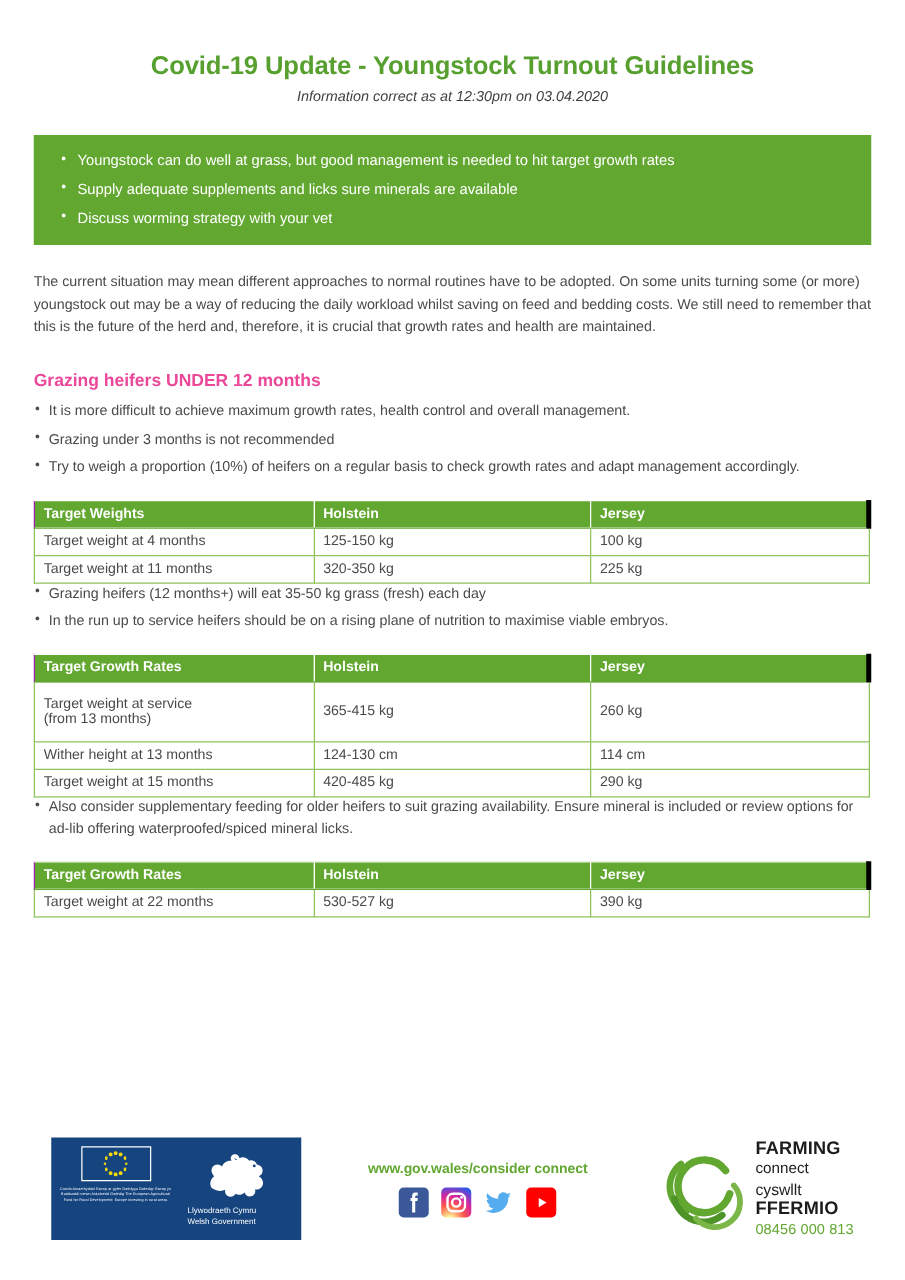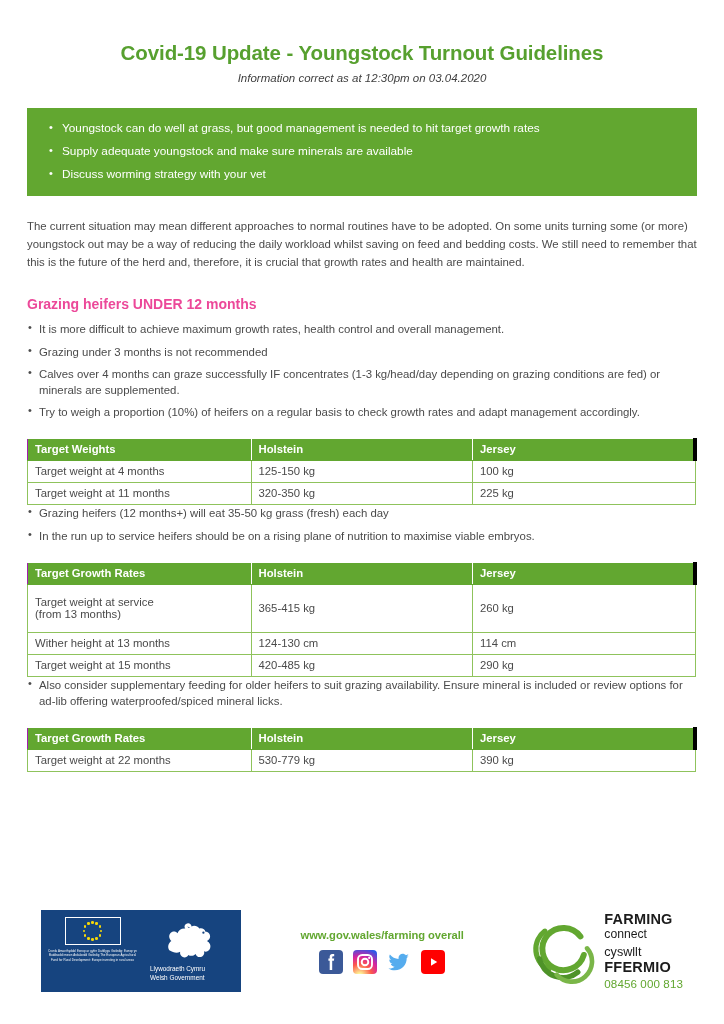--- a/index.html
+++ b/index.html
@@ -271,33 +271,32 @@
 <body>
 
 <div class="page">
 
   <h1 class="doc-title">Covid-19 Update - Youngstock Turnout Guidelines</h1>
   <div class="doc-subtitle">Information correct as at 12:30pm on 03.04.2020</div>
 
   <div class="banner">
     <ul>
       <li>Youngstock can do well at grass, but good management is needed to hit target growth rates</li>
-      <li>Supply adequate youngstock and make sure minerals are available</li>
+      <li>Supply adequate supplements and licks sure minerals are available</li>
       <li>Discuss worming strategy with your vet</li>
     </ul>
   </div>
 
   <p class="intro">The current situation may mean different approaches to normal routines have to be adopted. On some units turning some (or more) youngstock out may be a way of reducing the daily workload whilst saving on feed and bedding costs. We still need to remember that this is the future of the herd and, therefore, it is crucial that growth rates and health are maintained.</p>
 
   <div class="section-heading">Grazing heifers UNDER 12 months</div>
 
   <ul class="bullets">
     <li>It is more difficult to achieve maximum growth rates, health control and overall management.</li>
     <li>Grazing under 3 months is not recommended</li>
-    <li>Calves over 4 months can graze successfully IF concentrates (1-3 kg/head/day depending on grazing conditions are fed) or minerals are supplemented.</li>
     <li>Try to weigh a proportion (10%) of heifers on a regular basis to check growth rates and adapt management accordingly.</li>
   </ul>
 
   <table class="data-table t-gap-above">
     <colgroup>
         <col class="c1">
         <col class="c2">
         <col class="c3">
       </colgroup>
     <thead>
@@ -374,21 +373,21 @@
     <thead>
       <tr>
         <th>Target Growth Rates</th>
         <th>Holstein</th>
         <th>Jersey</th>
       </tr>
     </thead>
     <tbody>
       <tr>
         <td>Target weight at 22 months</td>
-        <td>530-779 kg</td>
+        <td>530-527 kg</td>
         <td>390 kg</td>
       </tr>
     </tbody>
   </table>
 
   <div class="footer">
 
     <div class="gov-plaque">
       <div class="eu-part">
         <div class="eu-flag" id="euflag">
@@ -413,21 +412,21 @@
           <circle cx="84" cy="24" r="2.2" fill="#16447f"></circle>
         </svg>
         <div class="wg-caption">
           <div>Llywodraeth Cymru</div>
           <div>Welsh Government</div>
         </div>
       </div>
     </div>
 
     <div class="web-social">
-      <div class="web-url">www.gov.wales/farming overall</div>
+      <div class="web-url">www.gov.wales/consider connect</div>
       <div class="social-row">
 
         <div class="soc soc-fb">
           <svg width="24" height="24" viewBox="0 0 24 24">
               <path fill="#ffffff" d="M15.2 8.4h-2.0V7.1c0-.6.4-.8.7-.8h1.3V4.0l-1.9 0c-2.1 0-2.6 1.6-2.6 2.6v1.8H9.4v2.4h1.3V20h2.5v-9.2h1.7l.3-2.4z"></path>
             </svg>
         </div>
 
         <div class="soc soc-ig">
           <svg width="24" height="24" viewBox="0 0 24 24">

